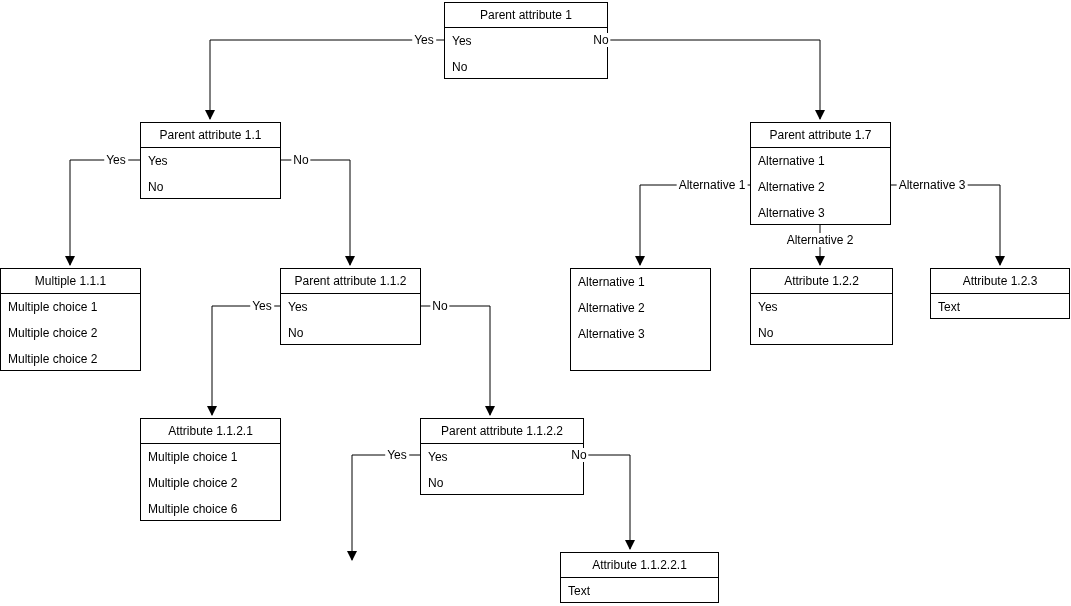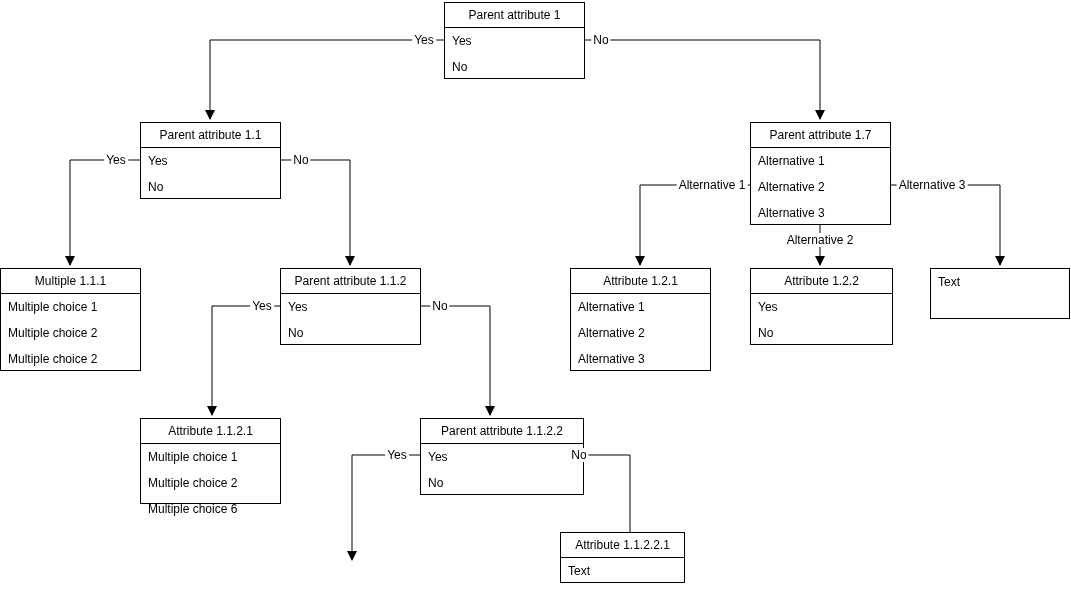--- a/index.html
+++ b/index.html
@@ -75,21 +75,21 @@
     <polyline points="281,160 350,160 350,265" fill="none" stroke="#000000" stroke-width="1" marker-end="url(#arrow)"></polyline>
     <polyline points="280,306 212,306 212,415" fill="none" stroke="#000000" stroke-width="1" marker-end="url(#arrow)"></polyline>
     <polyline points="421,306 490,306 490,415" fill="none" stroke="#000000" stroke-width="1" marker-end="url(#arrow)"></polyline>
     <polyline points="420,455 352,455 352,560" fill="none" stroke="#000000" stroke-width="1" marker-end="url(#arrow)"></polyline>
     <polyline points="561,455 630,455 630,549" fill="none" stroke="#000000" stroke-width="1" marker-end="url(#arrow)"></polyline>
     <polyline points="750,185 640,185 640,265" fill="none" stroke="#000000" stroke-width="1" marker-end="url(#arrow)"></polyline>
     <polyline points="820,225 820,265" fill="none" stroke="#000000" stroke-width="1" marker-end="url(#arrow)"></polyline>
     <polyline points="890,185 1000,185 1000,265" fill="none" stroke="#000000" stroke-width="1" marker-end="url(#arrow)"></polyline>
   </svg>
 
-  <div class="node" style="left:444px;top:2px;width:141px;height:77px">
+  <div class="node" style="left:444px;top:2px;width:164px;height:77px">
     <div class="node-title">Parent attribute 1</div>
     <div class="node-row">Yes</div>
     <div class="node-row">No</div>
   </div>
 
   <div class="node" style="left:140px;top:122px;width:141px;height:77px">
     <div class="node-title">Parent attribute 1.1</div>
     <div class="node-row">Yes</div>
     <div class="node-row">No</div>
   </div>
@@ -108,50 +108,50 @@
     <div class="node-row">Multiple choice 2</div>
   </div>
 
   <div class="node" style="left:280px;top:268px;width:141px;height:77px">
     <div class="node-title">Parent attribute 1.1.2</div>
     <div class="node-row">Yes</div>
     <div class="node-row">No</div>
   </div>
 
   <div class="node" style="left:570px;top:268px;width:141px;height:103px">
-    <div class="node-title">Attribute 1.2.1</div>
     <div class="node-row">Alternative 1</div>
     <div class="node-row">Alternative 2</div>
     <div class="node-row">Alternative 3</div>
   </div>
 
   <div class="node" style="left:750px;top:268px;width:143px;height:77px">
     <div class="node-title">Attribute 1.2.2</div>
     <div class="node-row">Yes</div>
     <div class="node-row">No</div>
   </div>
 
   <div class="node" style="left:930px;top:268px;width:140px;height:51px">
+    <div class="node-title">Attribute 1.2.3</div>
     <div class="node-row">Text</div>
   </div>
 
-  <div class="node" style="left:140px;top:418px;width:141px;height:86px">
+  <div class="node" style="left:140px;top:418px;width:141px;height:103px">
     <div class="node-title">Attribute 1.1.2.1</div>
     <div class="node-row">Multiple choice 1</div>
     <div class="node-row">Multiple choice 2</div>
     <div class="node-row">Multiple choice 6</div>
   </div>
 
   <div class="node" style="left:420px;top:418px;width:164px;height:77px">
     <div class="node-title">Parent attribute 1.1.2.2</div>
     <div class="node-row">Yes</div>
     <div class="node-row">No</div>
   </div>
 
-  <div class="node" style="left:560px;top:532px;width:125px;height:51px">
+  <div class="node" style="left:560px;top:552px;width:159px;height:51px">
     <div class="node-title">Attribute 1.1.2.2.1</div>
     <div class="node-row">Text</div>
   </div>
 
   <span class="edge-label" style="left:424px;top:40px">Yes</span>
   <span class="edge-label" style="left:601px;top:40px">No</span>
   <span class="edge-label" style="left:116px;top:160px">Yes</span>
   <span class="edge-label" style="left:301px;top:160px">No</span>
   <span class="edge-label" style="left:712px;top:185px">Alternative 1</span>
   <span class="edge-label" style="left:820px;top:240px">Alternative 2</span>

